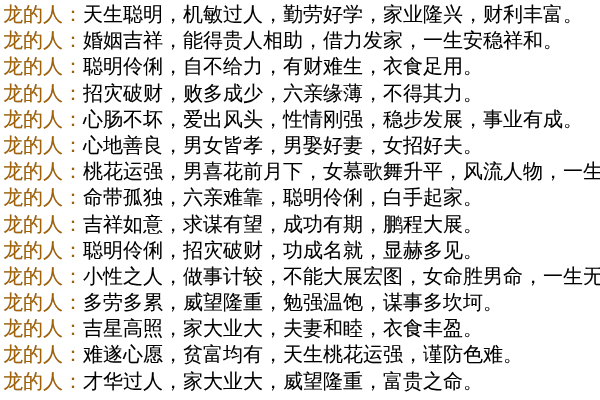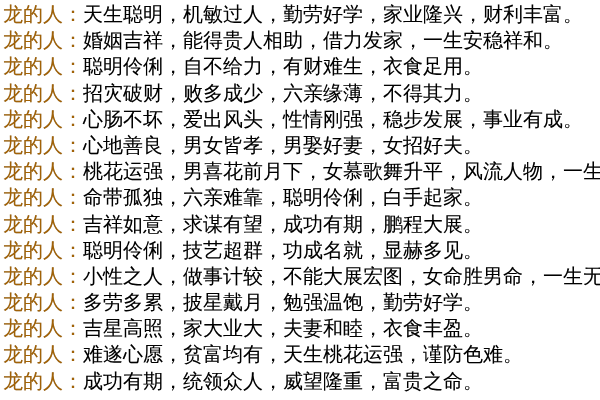--- a/index.html
+++ b/index.html
@@ -55,24 +55,24 @@
     <p class="line"><span class="prefix">龙的人：</span><span class="content">心肠不坏，爱出风头，性情刚强，稳步发展，事业有成。</span></p>
 
     <p class="line"><span class="prefix">龙的人：</span><span class="content">心地善良，男女皆孝，男娶好妻，女招好夫。</span></p>
 
     <p class="line"><span class="prefix">龙的人：</span><span class="content">桃花运强，男喜花前月下，女慕歌舞升平，风流人物，一生</span></p>
 
     <p class="line"><span class="prefix">龙的人：</span><span class="content">命带孤独，六亲难靠，聪明伶俐，白手起家。</span></p>
 
     <p class="line"><span class="prefix">龙的人：</span><span class="content">吉祥如意，求谋有望，成功有期，鹏程大展。</span></p>
 
-    <p class="line"><span class="prefix">龙的人：</span><span class="content">聪明伶俐，技艺超群，功成名就，显赫多见。</span></p>
+    <p class="line"><span class="prefix">龙的人：</span><span class="content">聪明伶俐，招灾破财，功成名就，显赫多见。</span></p>
 
     <p class="line"><span class="prefix">龙的人：</span><span class="content">小性之人，做事计较，不能大展宏图，女命胜男命，一生无</span></p>
 
-    <p class="line"><span class="prefix">龙的人：</span><span class="content">多劳多累，披星戴月，勉强温饱，勤劳好学。</span></p>
+    <p class="line"><span class="prefix">龙的人：</span><span class="content">多劳多累，威望隆重，勉强温饱，谋事多坎坷。</span></p>
 
     <p class="line"><span class="prefix">龙的人：</span><span class="content">吉星高照，家大业大，夫妻和睦，衣食丰盈。</span></p>
 
     <p class="line"><span class="prefix">龙的人：</span><span class="content">难遂心愿，贫富均有，天生桃花运强，谨防色难。</span></p>
 
-    <p class="line"><span class="prefix">龙的人：</span><span class="content">成功有期，统领众人，威望隆重，富贵之命。</span></p>
+    <p class="line"><span class="prefix">龙的人：</span><span class="content">才华过人，家大业大，威望隆重，富贵之命。</span></p>
   </div>
 
 </body></html>

